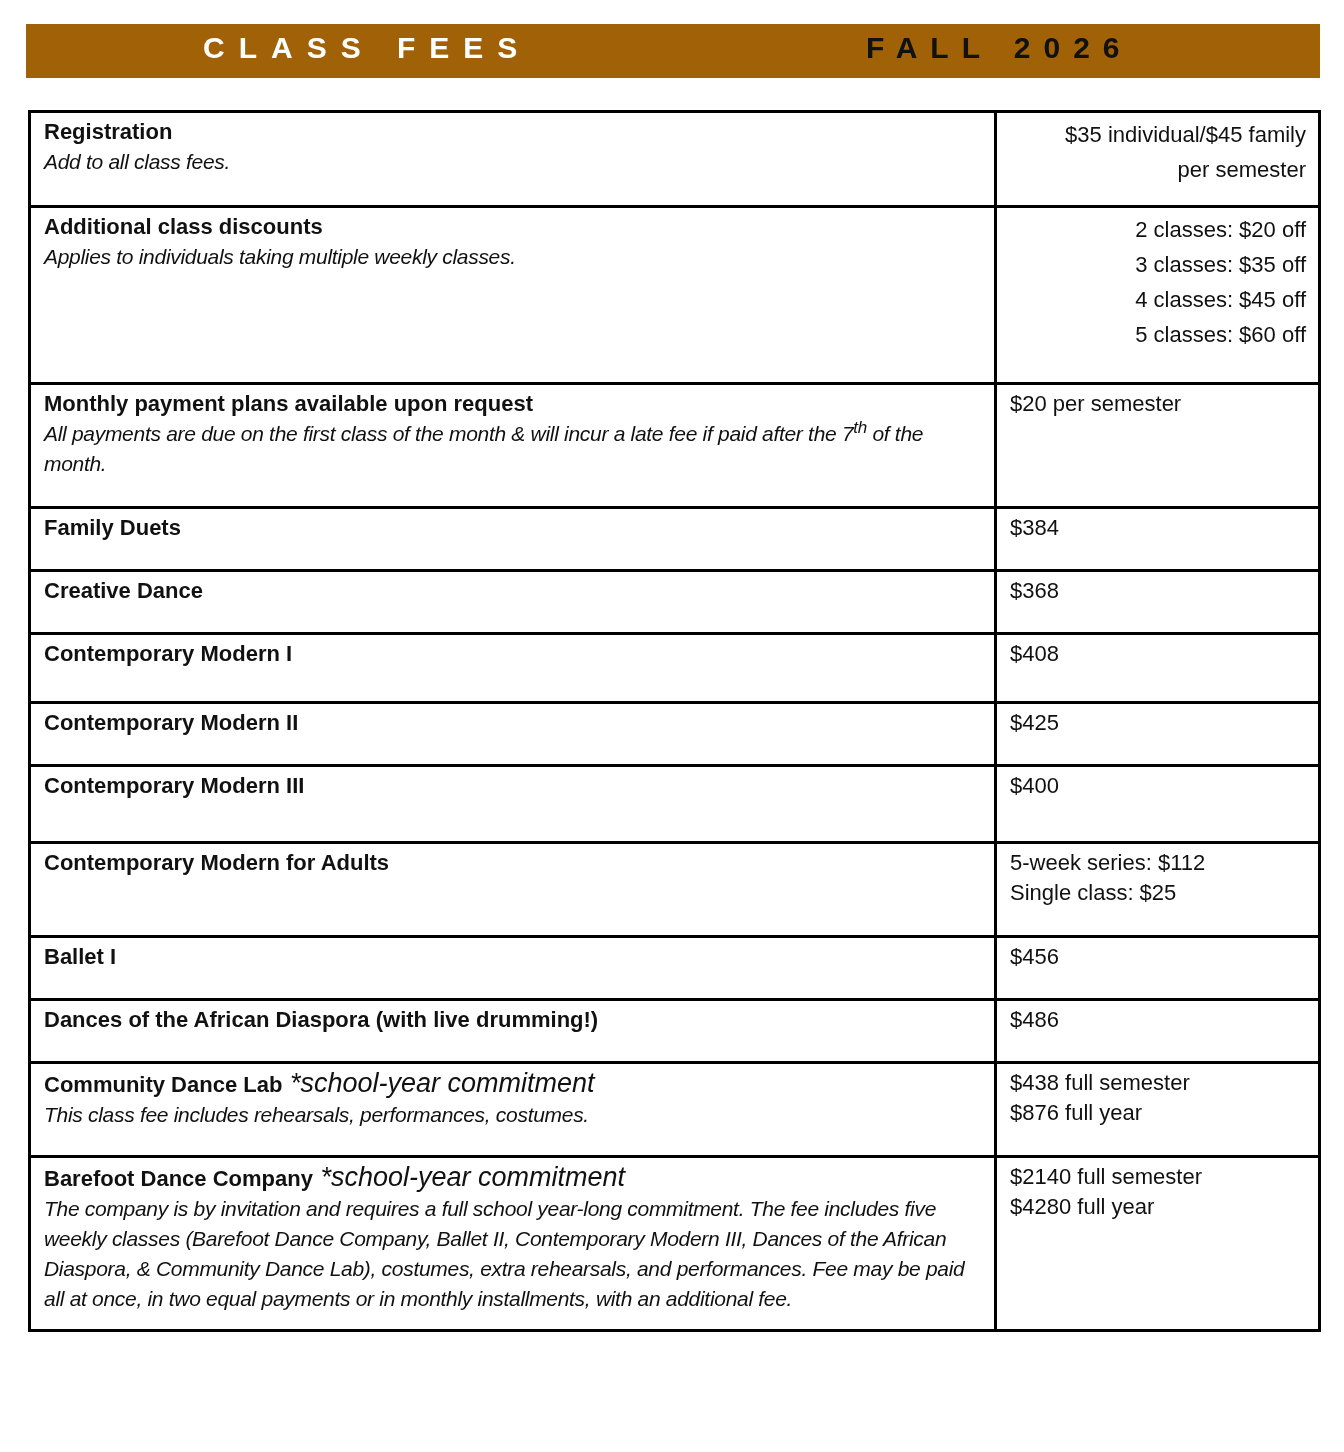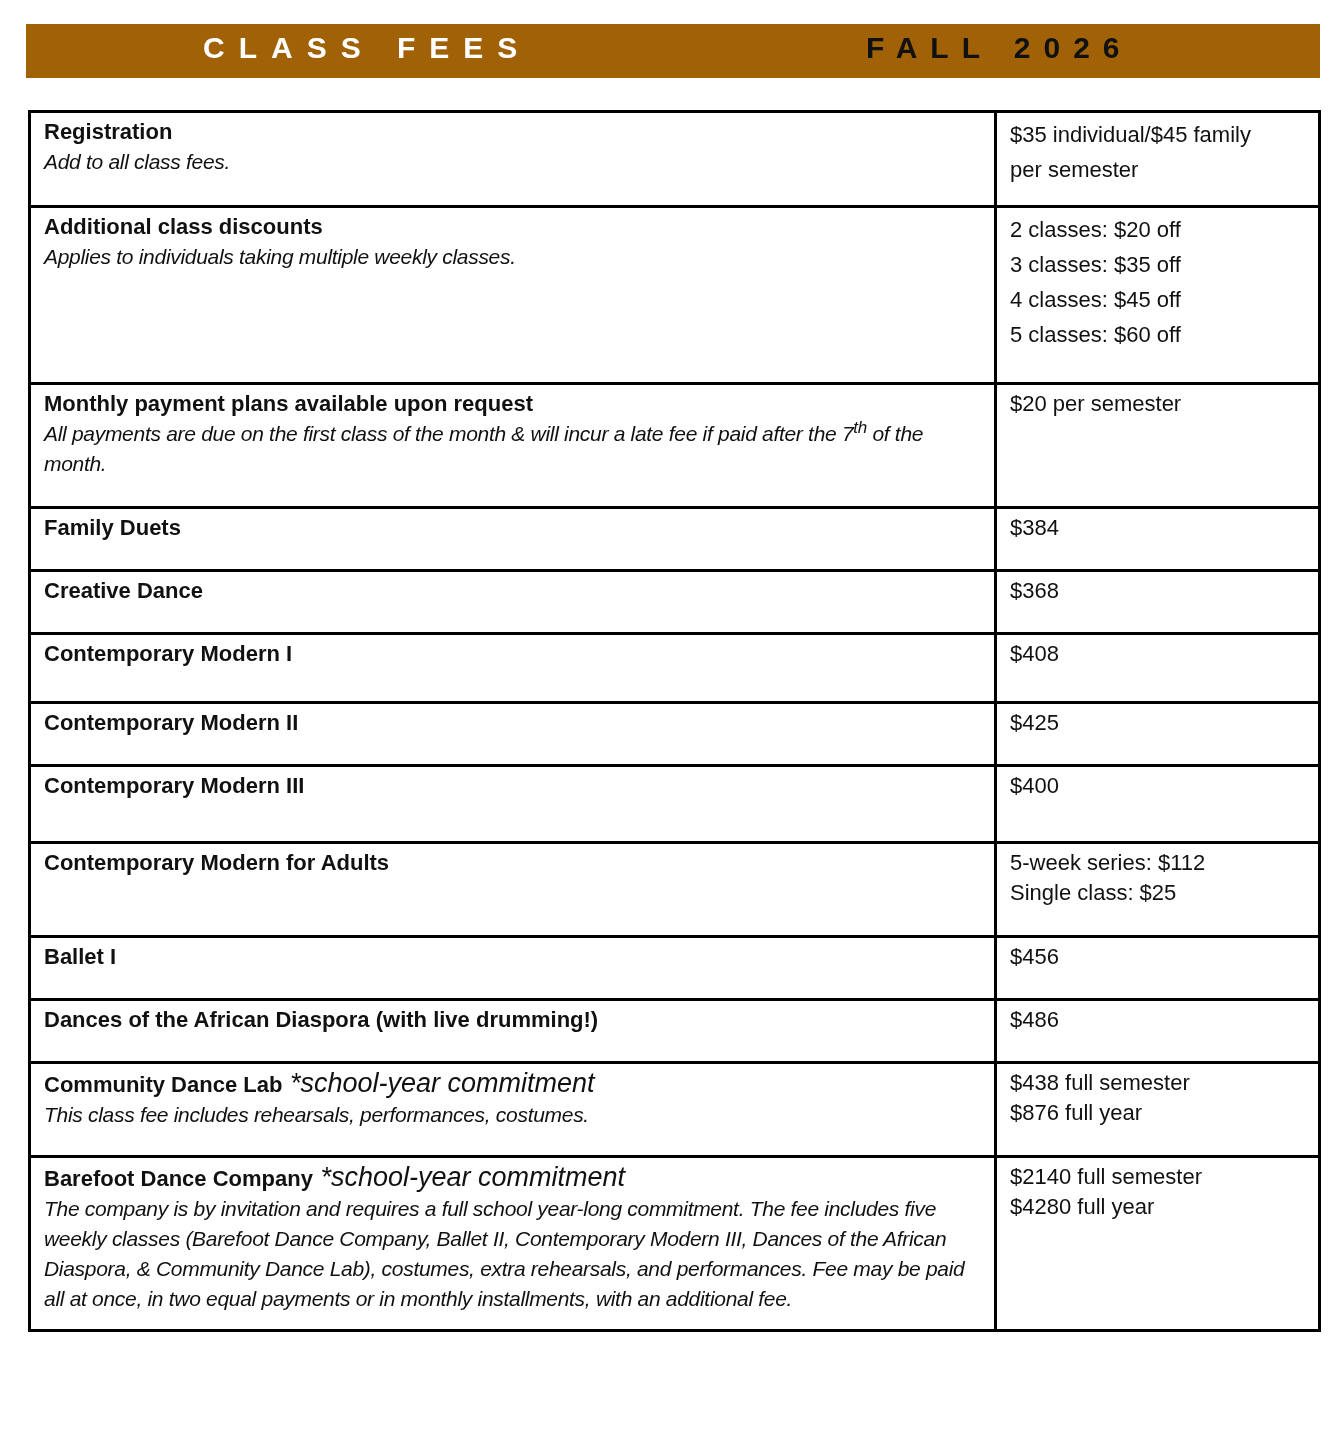--- a/index.html
+++ b/index.html
@@ -76,21 +76,21 @@
     font-style: italic;
     font-size: 21px;
     line-height: 30px;
     letter-spacing: -0.3px;
   }
   .fee-line {
     display: block;
     white-space: nowrap;
     font-size: 22px;
   }
-  .fee-line.spaced { line-height: 35px; }
+  .fee-line.spaced { line-height: 35px; text-align: right; }
   sup.ord { font-size: 17px; line-height: 0; }
 </style>
 </head>
 <body>
 
 <div class="banner">
   <div class="banner-title">CLASS FEES</div>
   <div class="banner-term">FALL 2026</div>
 </div>
 

